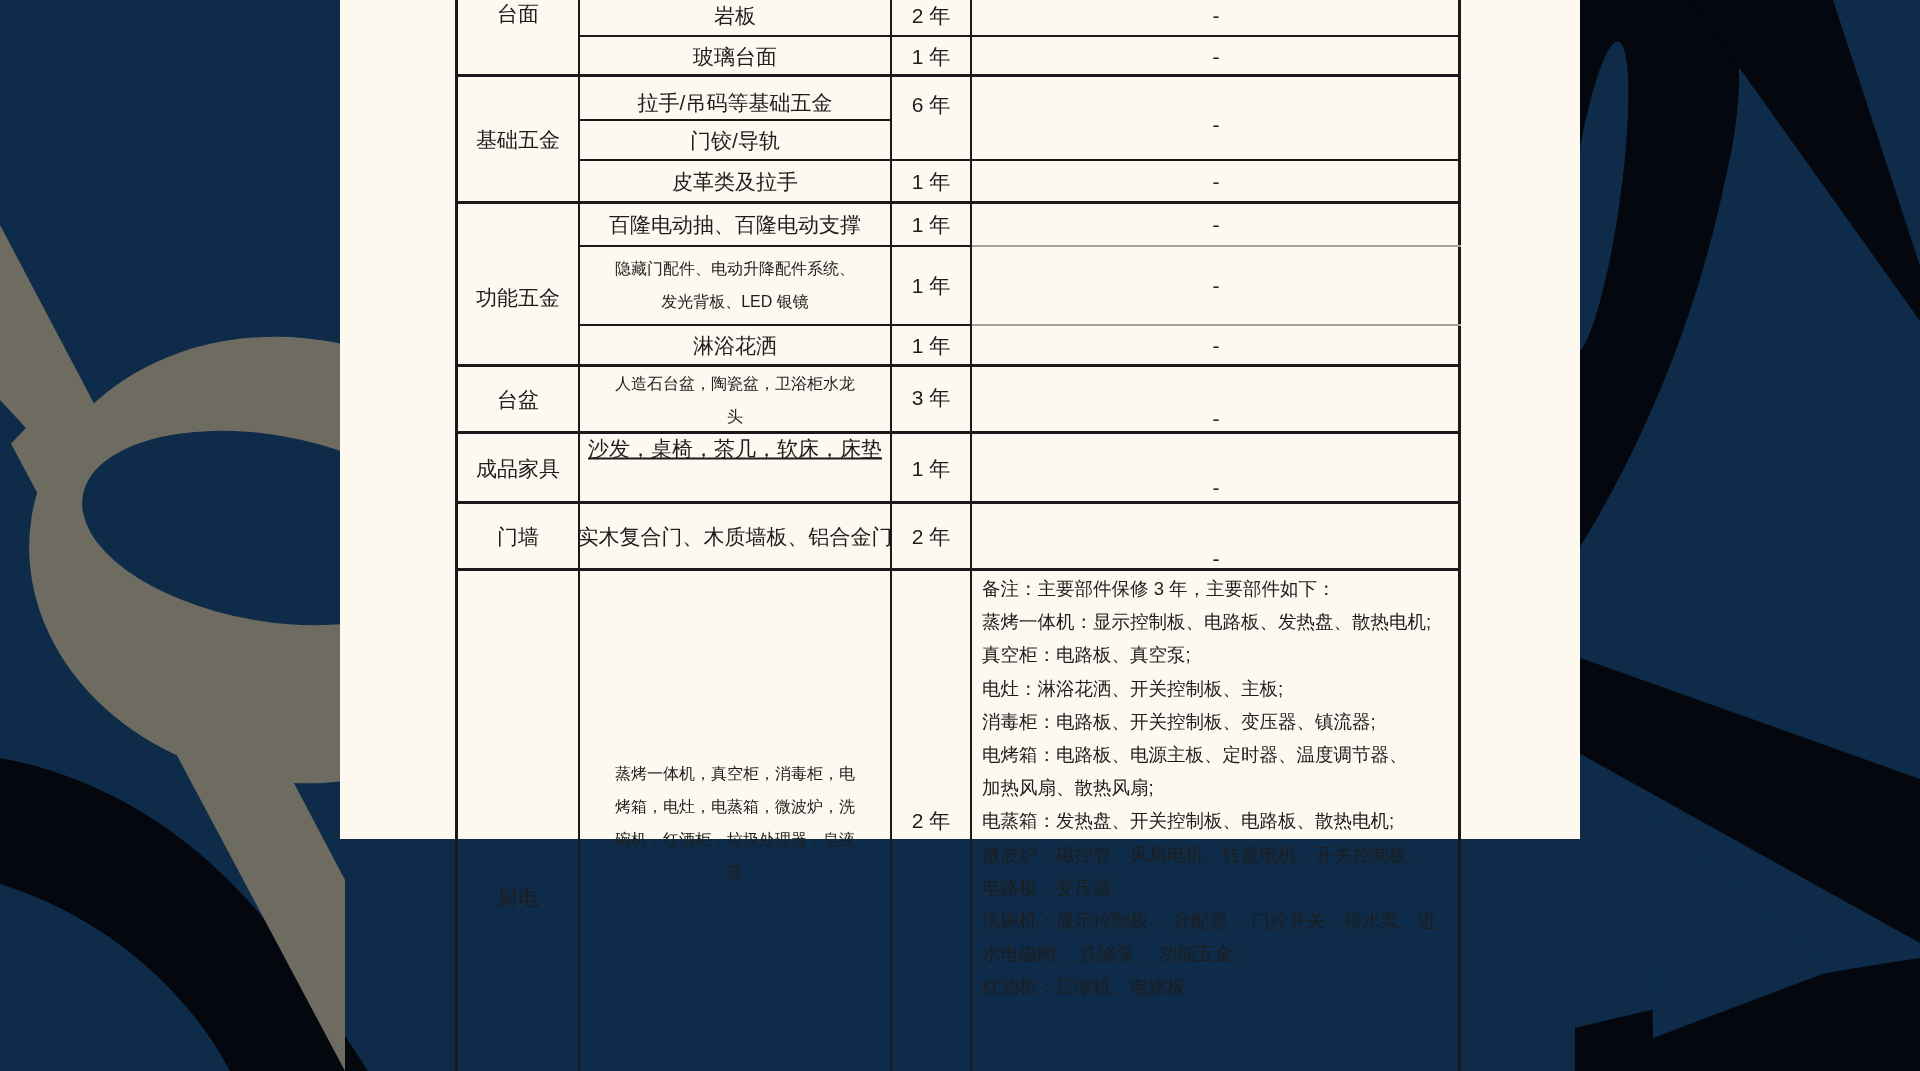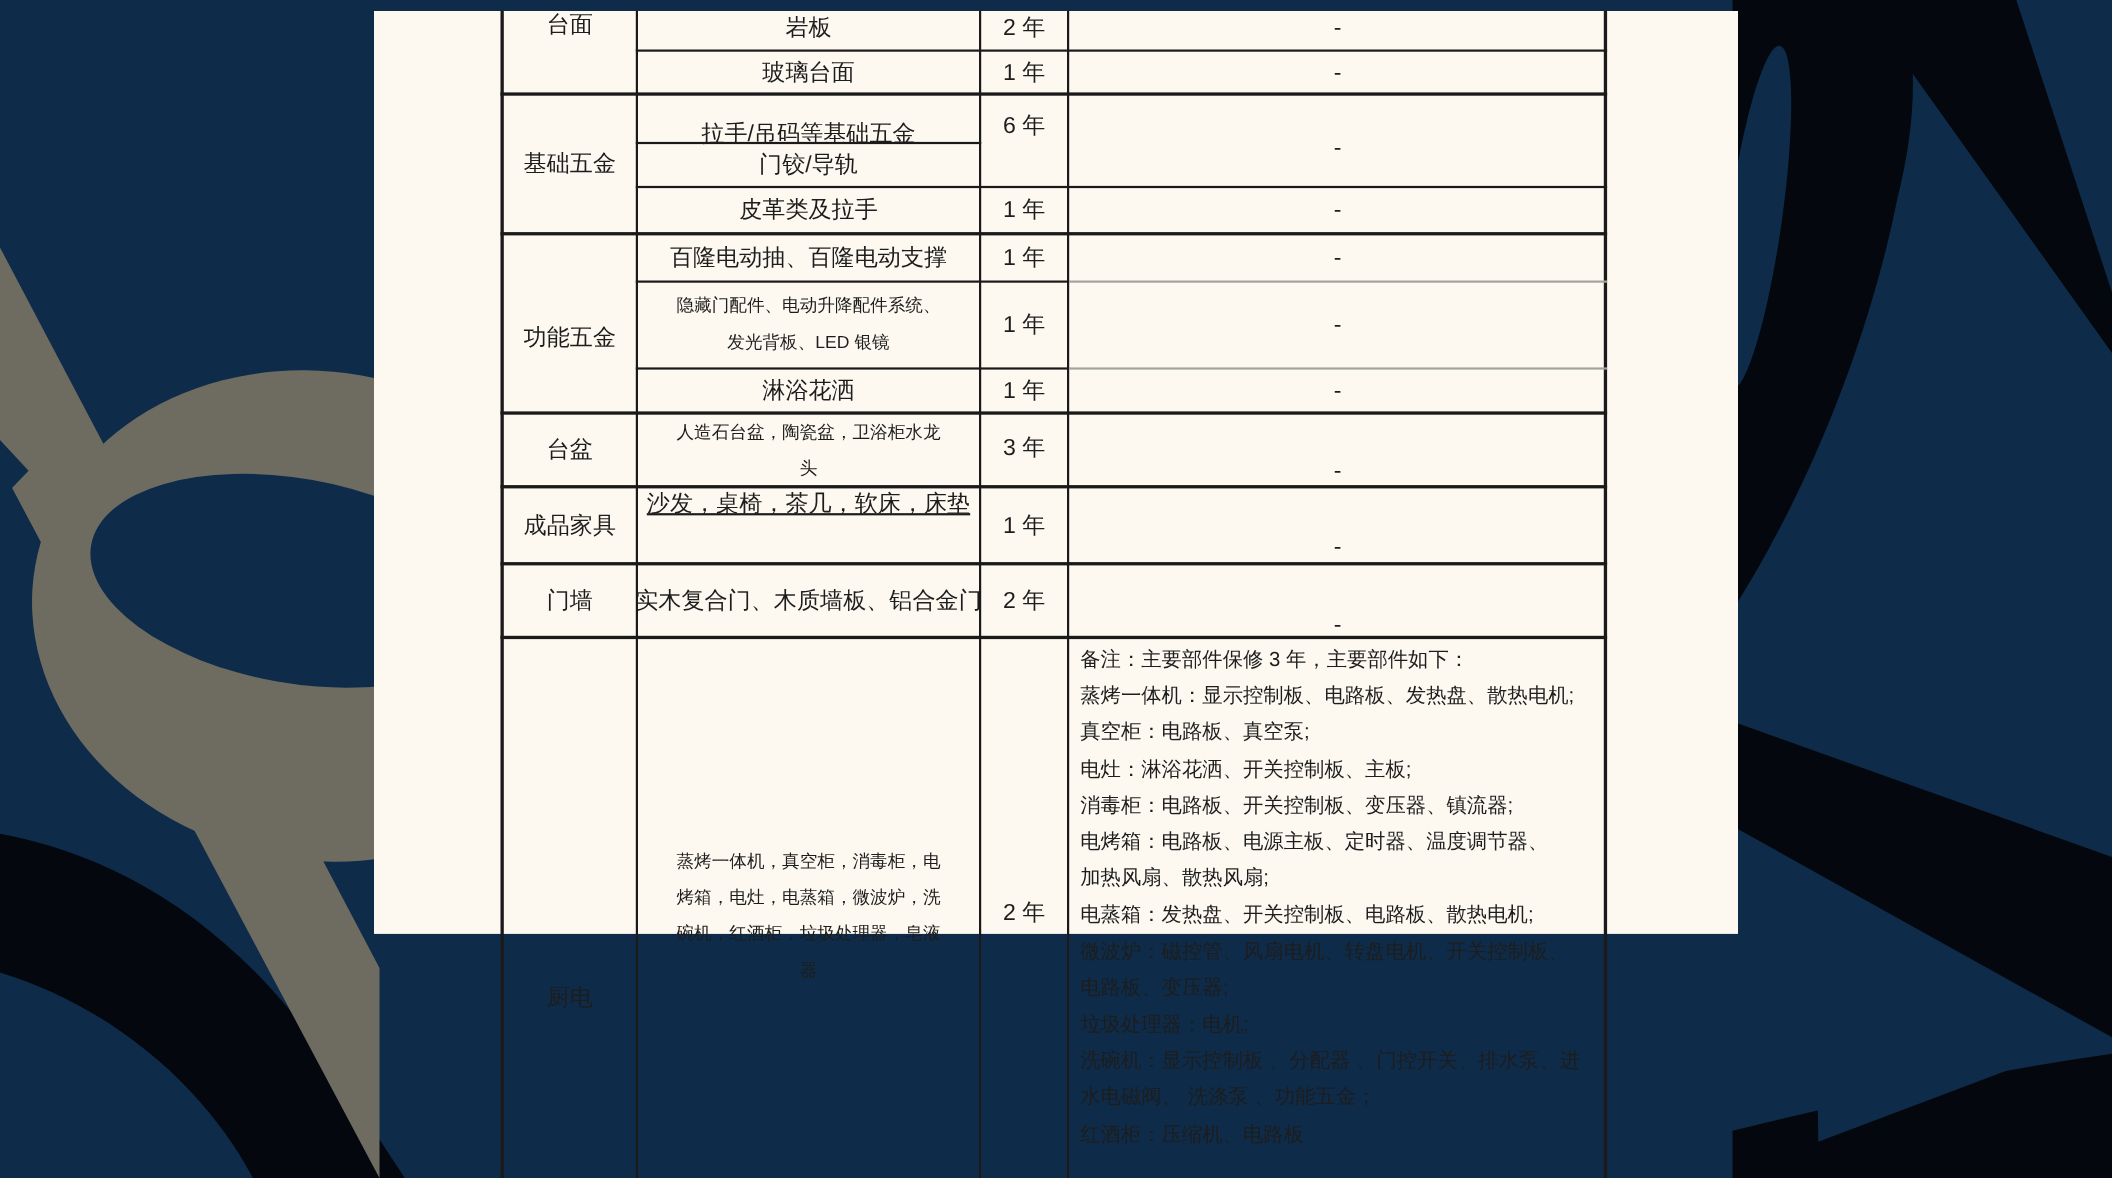--- a/index.html
+++ b/index.html
@@ -3,21 +3,21 @@
 <meta charset="utf-8">
 <style>
   html,body{margin:0;padding:0;background:#0e2c4a;}
   .stage{
     position:relative;width:1920px;height:1071px;overflow:hidden;
     font-family:"Liberation Sans", sans-serif;background:#0e2c4a;
   }
   .bg{position:absolute;left:0;top:0;width:1920px;height:1071px;}
   .paper{
     position:absolute;left:340px;top:0;width:1240px;height:839px;
-    background:#fdf9f0;color:#1d1d1d;margin-top:10px;
+    background:#fdf9f0;color:#1d1d1d;
   }
   .vline,.hline{position:absolute;background:#1a1a1a;}
   .hline.light{background:#a3a39e;}
   .cc{
     position:absolute;transform:translate(-50%,-50%);
     white-space:nowrap;font-size:21px;color:#1d1d1d;line-height:1;
   }
   .blk{
     position:absolute;transform:translateX(-50%);
     text-align:center;font-size:16px;line-height:33px;color:#1d1d1d;white-space:nowrap;
@@ -75,21 +75,21 @@
     <div class="cc" style="left:178px;top:13px;">台面</div>
     <div class="cc" style="left:178px;top:139px;text-align:center;">基础五金</div>
     <div class="cc" style="left:178px;top:297px;text-align:right;">功能五金</div>
     <div class="cc" style="left:178px;top:399px;">台盆</div>
     <div class="cc" style="left:178px;top:468px;">成品家具</div>
     <div class="cc" style="left:178px;top:536px;">门墙</div>
     <div class="cc" style="left:178px;top:897px;">厨电</div>
 
     <div class="cc" style="left:395px;top:15px;">岩板</div>
     <div class="cc" style="left:395px;top:56px;">玻璃台面</div>
-    <div class="cc" style="left:395px;top:112px;">拉手/吊码等基础五金</div>
+    <div class="cc" style="left:395px;top:102px;">拉手/吊码等基础五金</div>
     <div class="cc" style="left:395px;top:140px;">门铰/导轨</div>
     <div class="cc" style="left:395px;top:181px;">皮革类及拉手</div>
     <div class="cc" style="left:395px;top:224px;">百隆电动抽、百隆电动支撑</div>
     <div class="cc" style="left:395px;top:345px;">淋浴花洒</div>
     <div class="cc" style="left:395px;top:448px;text-decoration:underline;">沙发，桌椅，茶几，软床，床垫</div>
     <div class="cc" style="left:395px;top:536px;">实木复合门、木质墙板、铝合金门</div>
 
     <div class="blk" style="left:395px;top:252px;">
       <div>隐藏门配件、电动升降配件系统、</div>
       <div>发光背板、LED 银镜</div>
@@ -132,20 +132,19 @@
       <div>备注：主要部件保修 3 年，主要部件如下：</div>
       <div>蒸烤一体机：显示控制板、电路板、发热盘、散热电机;</div>
       <div>真空柜：电路板、真空泵;</div>
       <div>电灶：淋浴花洒、开关控制板、主板;</div>
       <div>消毒柜：电路板、开关控制板、变压器、镇流器;</div>
       <div>电烤箱：电路板、电源主板、定时器、温度调节器、</div>
       <div>加热风扇、散热风扇;</div>
       <div>电蒸箱：发热盘、开关控制板、电路板、散热电机;</div>
       <div>微波炉：磁控管、风扇电机、转盘电机、开关控制板、</div>
       <div>电路板、变压器;</div>
-      <div>垃圾处理器：电机;</div>
       <div>洗碗机：显示控制板 、分配器 、门控开关、排水泵、进</div>
       <div>水电磁阀、 洗涤泵 、功能五金；</div>
       <div>红酒柜：压缩机、电路板</div>
     </div>
 
   </div>
 </div>
 
 </body></html>

